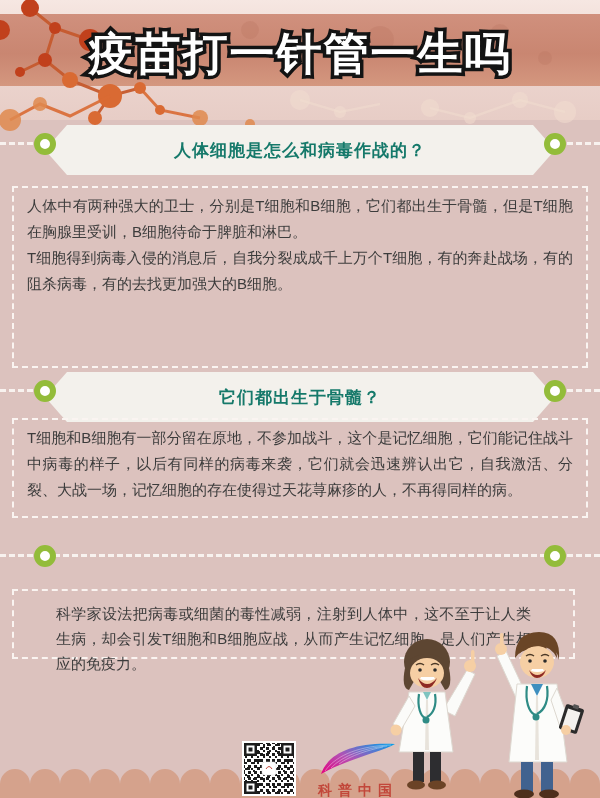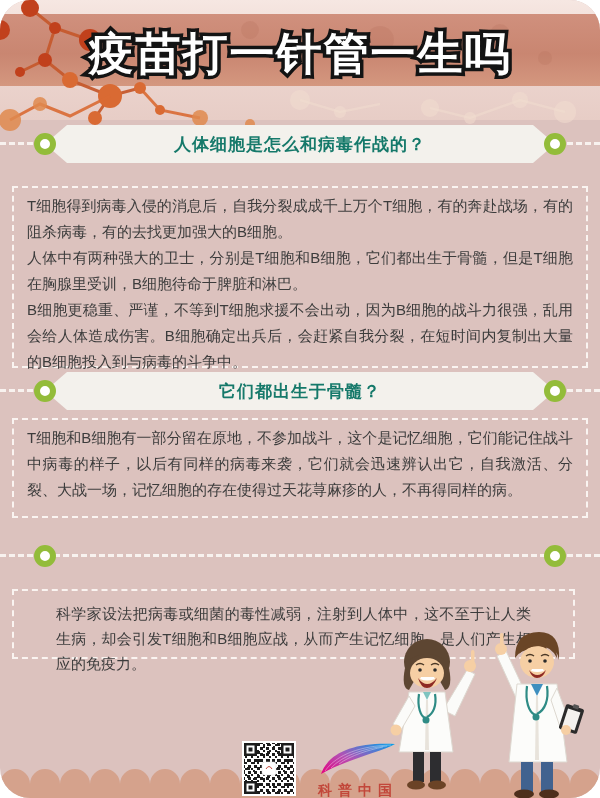--- a/index.html
+++ b/index.html
@@ -2,21 +2,20 @@
 <html><head>
 <meta charset="utf-8">
 <style>
   html,body{margin:0;padding:0;}
   .poster{
     position:relative;
     width:600px;height:798px;
     overflow:hidden;
     background:#dcc2be;
     font-family:"Liberation Sans","DejaVu Sans",sans-serif;
-    border-radius:30px;
   }
   
   .banner{
     position:absolute;left:0;top:0;width:600px;height:120px;
     background:linear-gradient(180deg,#f6e7e2 0%,#eed8d2 40%,#e7cdc6 100%);
   }
   .banner-band{
     position:absolute;left:0;top:14px;width:600px;height:72px;
     background:linear-gradient(180deg,#d0907d 0%,#c98671 55%,#d4977f 100%);
   }
@@ -30,21 +29,21 @@
     paint-order:stroke fill;
     text-shadow:3px 0 0 #141414,-3px 0 0 #141414,0 3px 0 #141414,0 -3px 0 #141414,
                 2px 2px 0 #141414,-2px 2px 0 #141414,2px -2px 0 #141414,-2px -2px 0 #141414;
   }
   
   .connector{
     position:absolute;left:0;width:600px;height:0;
     border-top:3px dashed #f8f2ef;
   }
   .pill{
-    position:absolute;left:45px;width:510px;height:38px;
+    position:absolute;left:45px;width:510px;height:50px;
     background:#f3f1ec;
     clip-path:polygon(0 50%,22px 0,calc(100% - 22px) 0,100% 50%,calc(100% - 22px) 100%,22px 100%);
     display:flex;align-items:center;justify-content:center;
     font-size:17px;font-weight:bold;letter-spacing:1px;color:#15796a;
   }
   .ring{
     position:absolute;width:10px;height:10px;
     border:6px solid #93bc3a;background:#ffffff;border-radius:50%;
   }
   
@@ -131,23 +130,22 @@
     </svg>
     <div class="poster-title">疫苗打一针管一生吗</div>
   </div>
 
   <div class="connector" style="top:142px"></div>
   <div class="pill" style="top:125px">人体细胞是怎么和病毒作战的？</div>
   <div class="ring" style="left:34px;top:133px"></div>
   <div class="ring" style="left:544px;top:133px"></div>
 
   <div class="dashed-box" style="top:186px;height:182px">
+    <p>人体中有两种强大的卫士，分别是T细胞和B细胞，它们都出生于骨髓，但是T细胞在胸腺里受训，B细胞待命于脾脏和淋巴。</p>
     <p>T细胞得到病毒入侵的消息后，自我分裂成成千上万个T细胞，有的奔赴战场，有的阻杀病毒，有的去找更加强大的B细胞。</p>
-    <p>人体中有两种强大的卫士，分别是T细胞和B细胞，它们都出生于骨髓，但是T细胞在胸腺里受训，B细胞待命于脾脏和淋巴。</p>
-    <p>B细胞更稳重、严谨，不等到T细胞求援不会出动，因为B细胞的战斗力很强，乱用会给人体造成伤害。B细胞确定出兵后，会赶紧自我分裂，在短时间内复制出大量的B细胞投入到与病毒的斗争中。</p>
   </div>
 
   <div class="connector" style="top:389px"></div>
   <div class="pill" style="top:372px">它们都出生于骨髓？</div>
   <div class="ring" style="left:34px;top:380px"></div>
   <div class="ring" style="left:544px;top:380px"></div>
 
   <div class="dashed-box" style="top:418px;height:100px">
     <p>T细胞和B细胞有一部分留在原地，不参加战斗，这个是记忆细胞，它们能记住战斗中病毒的样子，以后有同样的病毒来袭，它们就会迅速辨认出它，自我激活、分裂、大战一场，记忆细胞的存在使得过天花荨麻疹的人，不再得同样的病。</p>
   </div>

